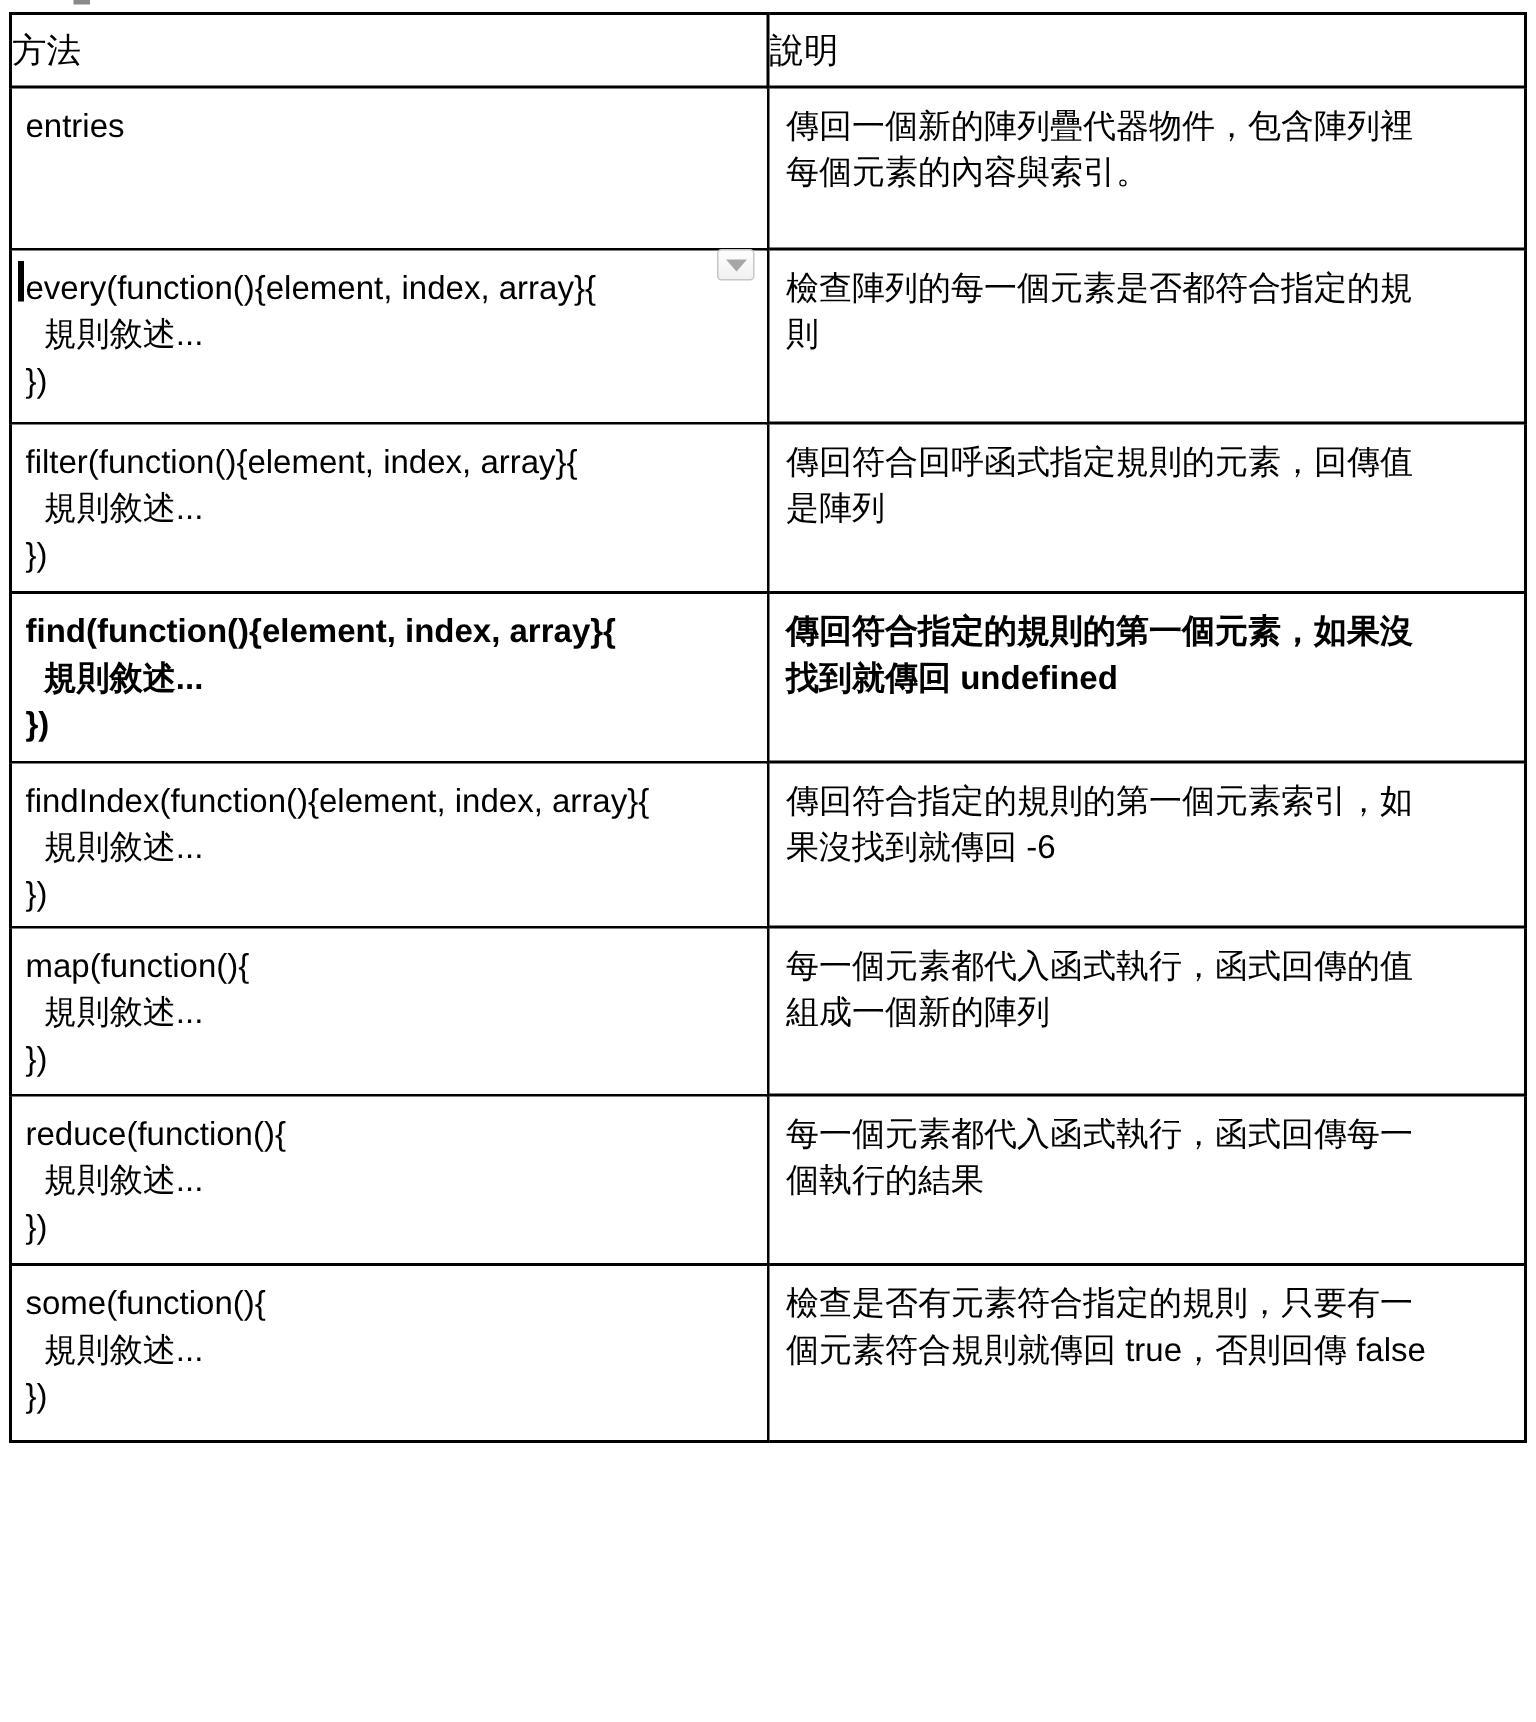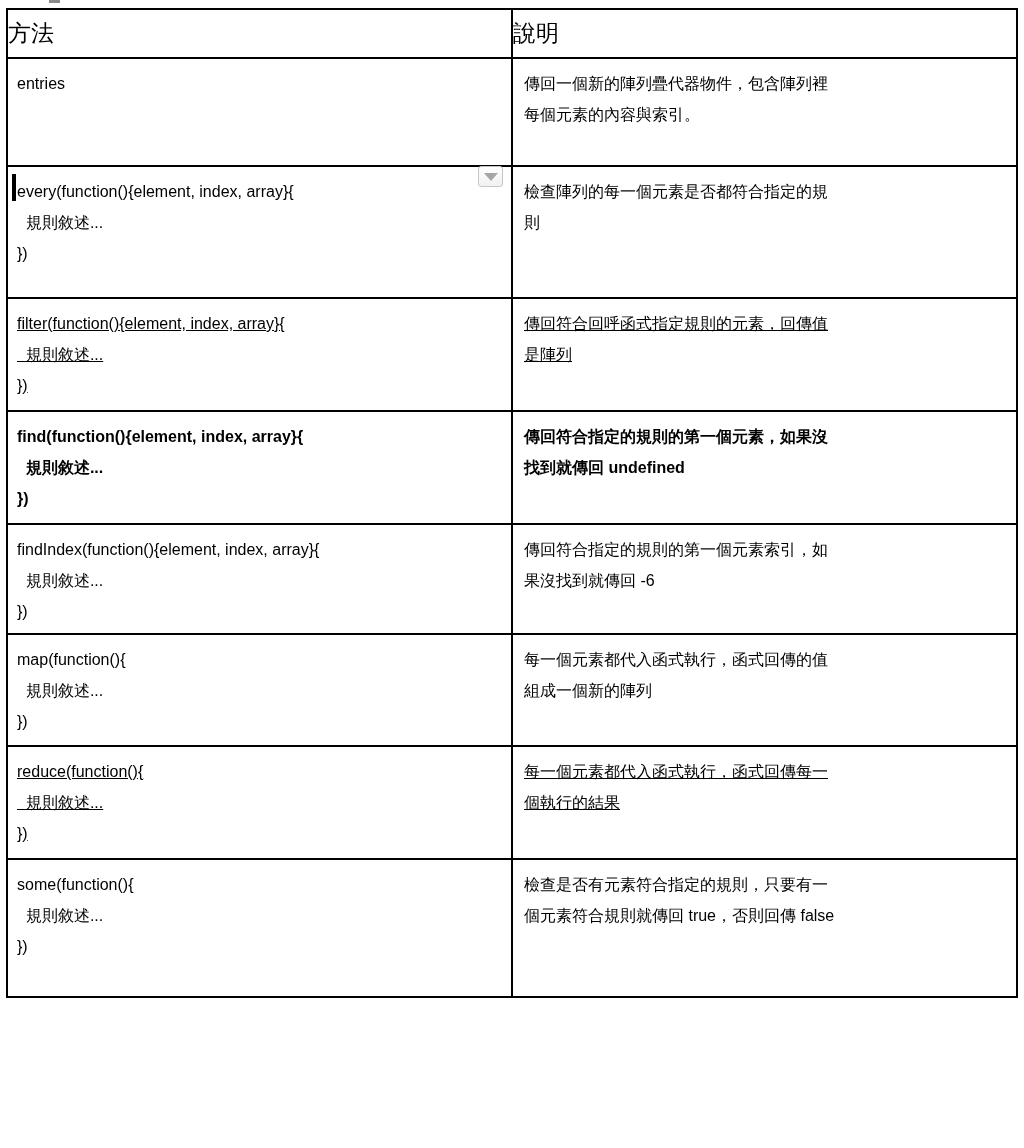--- a/index.html
+++ b/index.html
@@ -51,21 +51,21 @@
   }
   td.method-cell {
     position: relative;
     padding: 9px 8px 6px 9px;
   }
   td.desc-cell {
     padding: 9px 6px 14px 11px;
     margin-left: 18px;
   }
   .cell-text {
-    font-size: 16px;
+    font-size: 22px;
     line-height: 31px;
     white-space: pre-wrap;
     word-break: break-word;
   }
   
   .caret {
     position: absolute;
     left: 4px;
     top: 7px;
     width: 4px;
@@ -115,36 +115,36 @@
     <tbody id="rows">
         <tr style="height: 108px;">
       <td class="method-cell">
         <div class="cell-text">entries</div>
       </td>
       <td class="desc-cell">
         <div class="cell-text">傳回一個新的陣列疊代器物件，包含陣列裡
 每個元素的內容與索引。</div>
       </td>
     </tr>
-        <tr style="height: 132px;">
+        <tr style="height: 116px;">
       <td class="method-cell">
         <div class="cell-text">every(function(){element, index, array}{
   規則敘述...
 })</div>
       <span class="caret"></span>
             <span class="dropdown-btn">
               <span class="tri-down"></span>
             </span>
           </td>
       <td class="desc-cell">
         <div class="cell-text">檢查陣列的每一個元素是否都符合指定的規
 則</div>
       </td>
     </tr>
-        <tr style="height: 113px; text-decoration: underline;">
+        <tr style="height: 113px;">
       <td class="method-cell">
         <div class="cell-text">filter(function(){element, index, array}{
   規則敘述...
 })</div>
       </td>
       <td class="desc-cell">
         <div class="cell-text">傳回符合回呼函式指定規則的元素，回傳值
 是陣列</div>
       </td>
     </tr>
@@ -174,32 +174,32 @@
       <td class="method-cell">
         <div class="cell-text">map(function(){
   規則敘述...
 })</div>
       </td>
       <td class="desc-cell">
         <div class="cell-text">每一個元素都代入函式執行，函式回傳的值
 組成一個新的陣列</div>
       </td>
     </tr>
-        <tr style="height: 113px; text-decoration: underline;">
+        <tr style="height: 113px;">
       <td class="method-cell">
         <div class="cell-text">reduce(function(){
   規則敘述...
 })</div>
       </td>
       <td class="desc-cell">
         <div class="cell-text">每一個元素都代入函式執行，函式回傳每一
 個執行的結果</div>
       </td>
     </tr>
-        <tr style="height: 138px;">
+        <tr style="height: 118px;">
       <td class="method-cell">
         <div class="cell-text">some(function(){
   規則敘述...
 })</div>
       </td>
       <td class="desc-cell">
         <div class="cell-text">檢查是否有元素符合指定的規則，只要有一
 個元素符合規則就傳回 true，否則回傳 false</div>
       </td>
     </tr>

